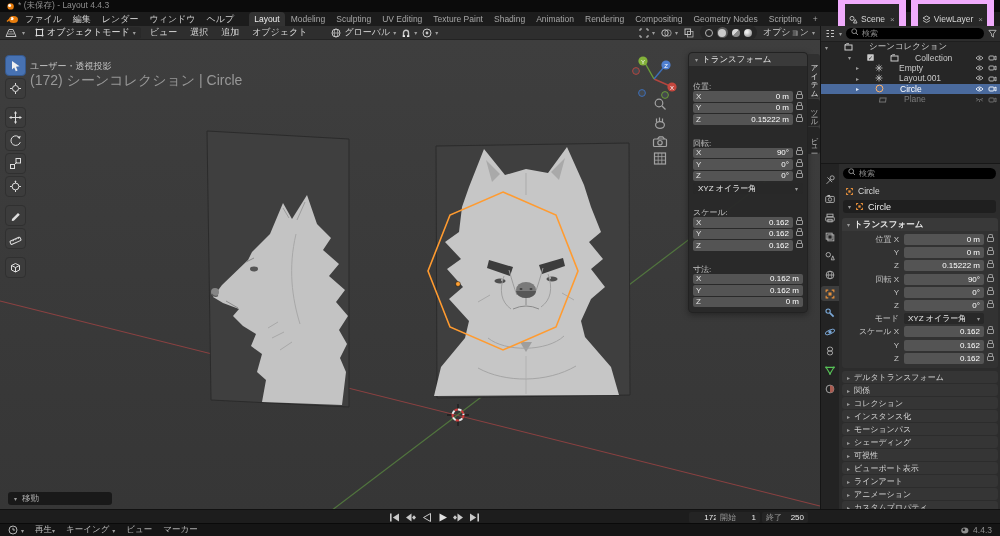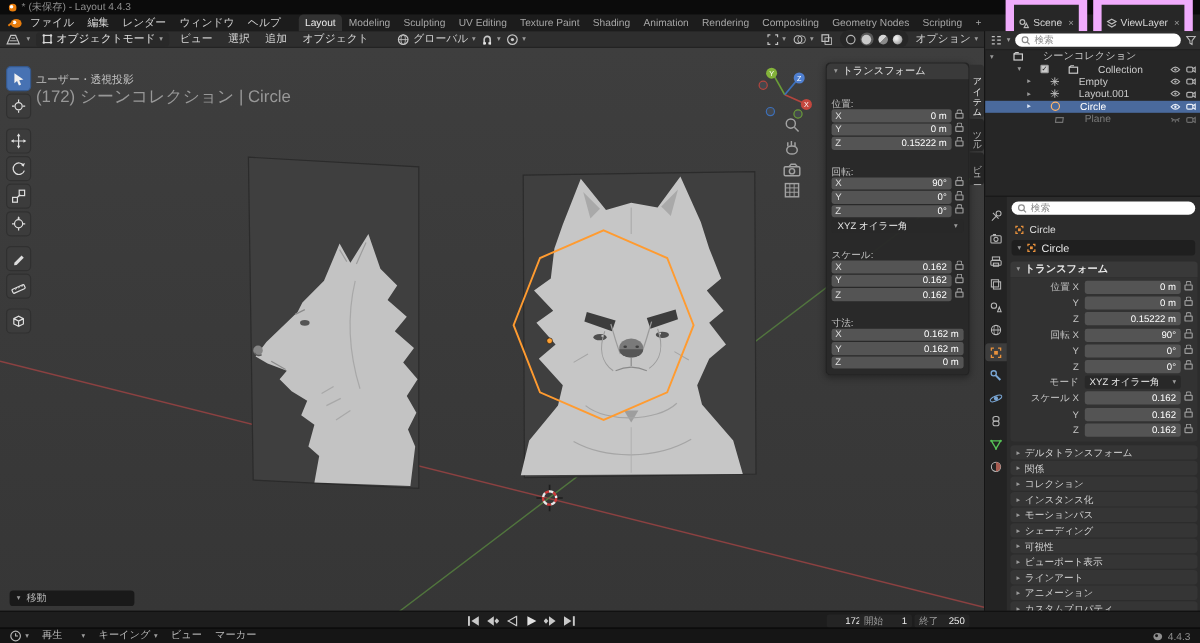--- a/index.html
+++ b/index.html
@@ -60,21 +60,21 @@
   .lk{position:relative;width:7px;height:5px;border:1px solid #999;border-radius:1px;margin-left:3px;flex:none}
   .lk::before{content:"";position:absolute;left:0px;top:-4px;width:3px;height:3px;border:1px solid #999;border-bottom:none;border-radius:2px 2px 0 0}
   .ndrop{height:11px;background:#282828;border-radius:2px;display:flex;align-items:center;padding:0 5px;color:#e6e6e6;font-size:8px;margin:2px 0 1px 0}
   #npanel-tabs{left:808px;top:14px;width:12px;display:flex;flex-direction:column;gap:1px}
   .ntab{writing-mode:vertical-rl;font-size:7.5px;color:#b5b5b5;background:#252525;border-radius:0 3px 3px 0;padding:5px 1px;text-align:center}
   .ntab.active{background:#303030;color:#e8e8e8}
 
   
   #rightcol{left:820px;top:26px;width:180px;height:483px;background:#262626;border-left:1px solid #151515}
   #outliner-header{left:0;top:0;width:180px;height:16px;background:#2d2d2d;border-bottom:1px solid #1e1e1e;padding:0 4px;gap:4px}
-  .srch{display:flex;align-items:center;gap:3px;background:#ffffff;border-radius:6px;height:11px;padding:0 5px;color:#8b8b8b;font-size:8px;flex:1}
+  .srch{display:flex;gap:3px;background:#000000;border-radius:6px;height:11px;padding:0 5px;color:#8b8b8b;font-size:8px;flex:1}
   #outliner-tree{left:0;top:16px;width:180px;height:121px}
   .orow{display:flex;align-items:center;height:10.4px;padding:0 4px;gap:16px;font-size:8.5px;color:#cacaca;white-space:nowrap}
   .orow .rt{margin-left:auto;display:flex;gap:4px;align-items:center}
   .orow.sel{background:#4a6a9d;color:#fff}
   .orow.dim{opacity:.5}
   .tri{font-size:6px;color:#9a9a9a}
   .ind1{width:7px;flex:none}.ind2{width:15px;flex:none}
   .chk{width:7px;height:7px;border:1px solid #9f9f9f;border-radius:1px;background:#c9c9c9;color:#222;font-size:6px;line-height:6px;text-align:center;flex:none}
 
   
@@ -921,21 +921,21 @@
 </div>
 
 <div id="statusbar" class="abs bar">
   <span class="bar" style="gap:3px">
     <svg width="10" height="10" viewBox="0 0 10 10">
         <circle cx="5" cy="5" r="4" fill="none" stroke="#b5b5b5"></circle>
         <path d="M5,2.8 V5 H7" fill="none" stroke="#b5b5b5"></path>
       </svg>
     <span class="caret">▾</span>
   </span>
-  <span class="bar" style="gap:16px">
+  <span class="bar" style="gap:0">
       <span>再生</span>
       <span class="caret">▾</span>
     </span>
   <span class="bar" style="gap:3px">
       <span>キーイング</span>
       <span class="caret">▾</span>
     </span>
   <span>ビュー</span>
   <span>マーカー</span>
   <span class="sbright">

